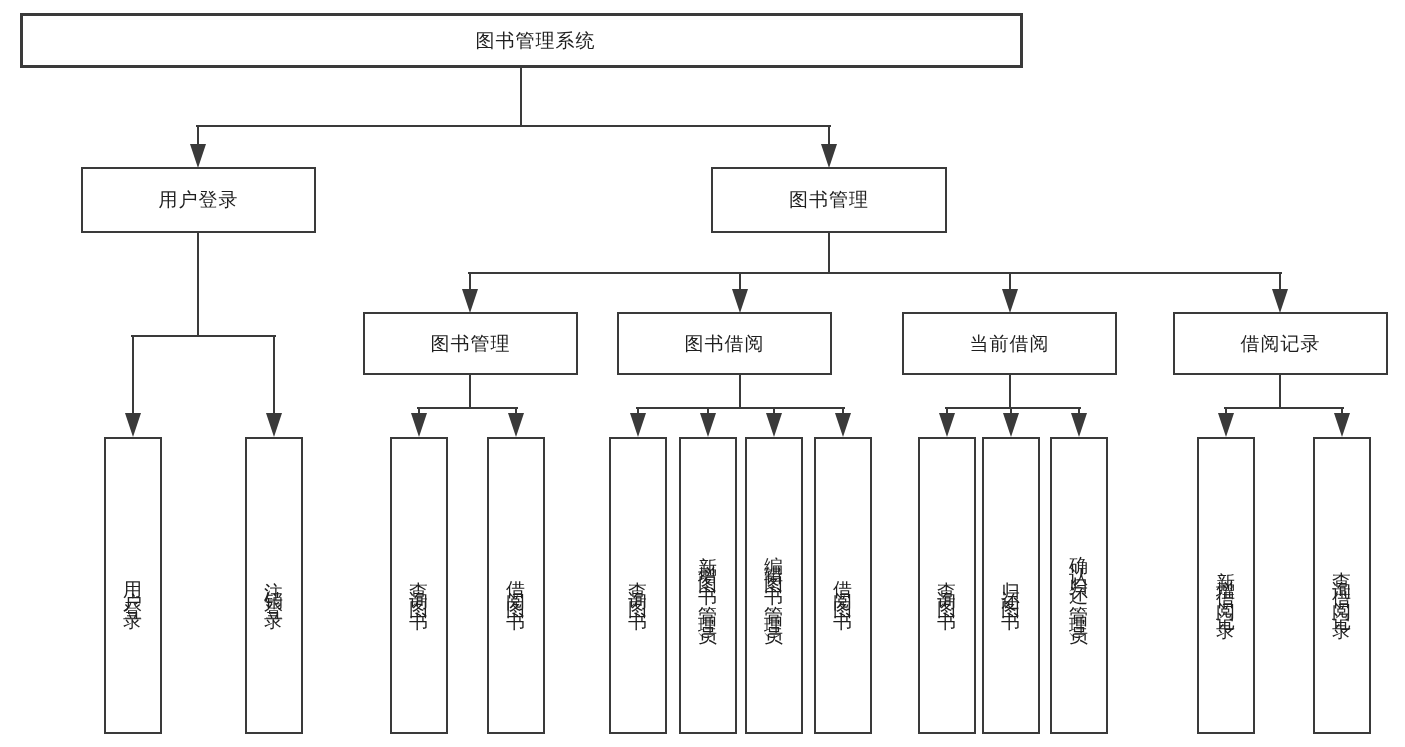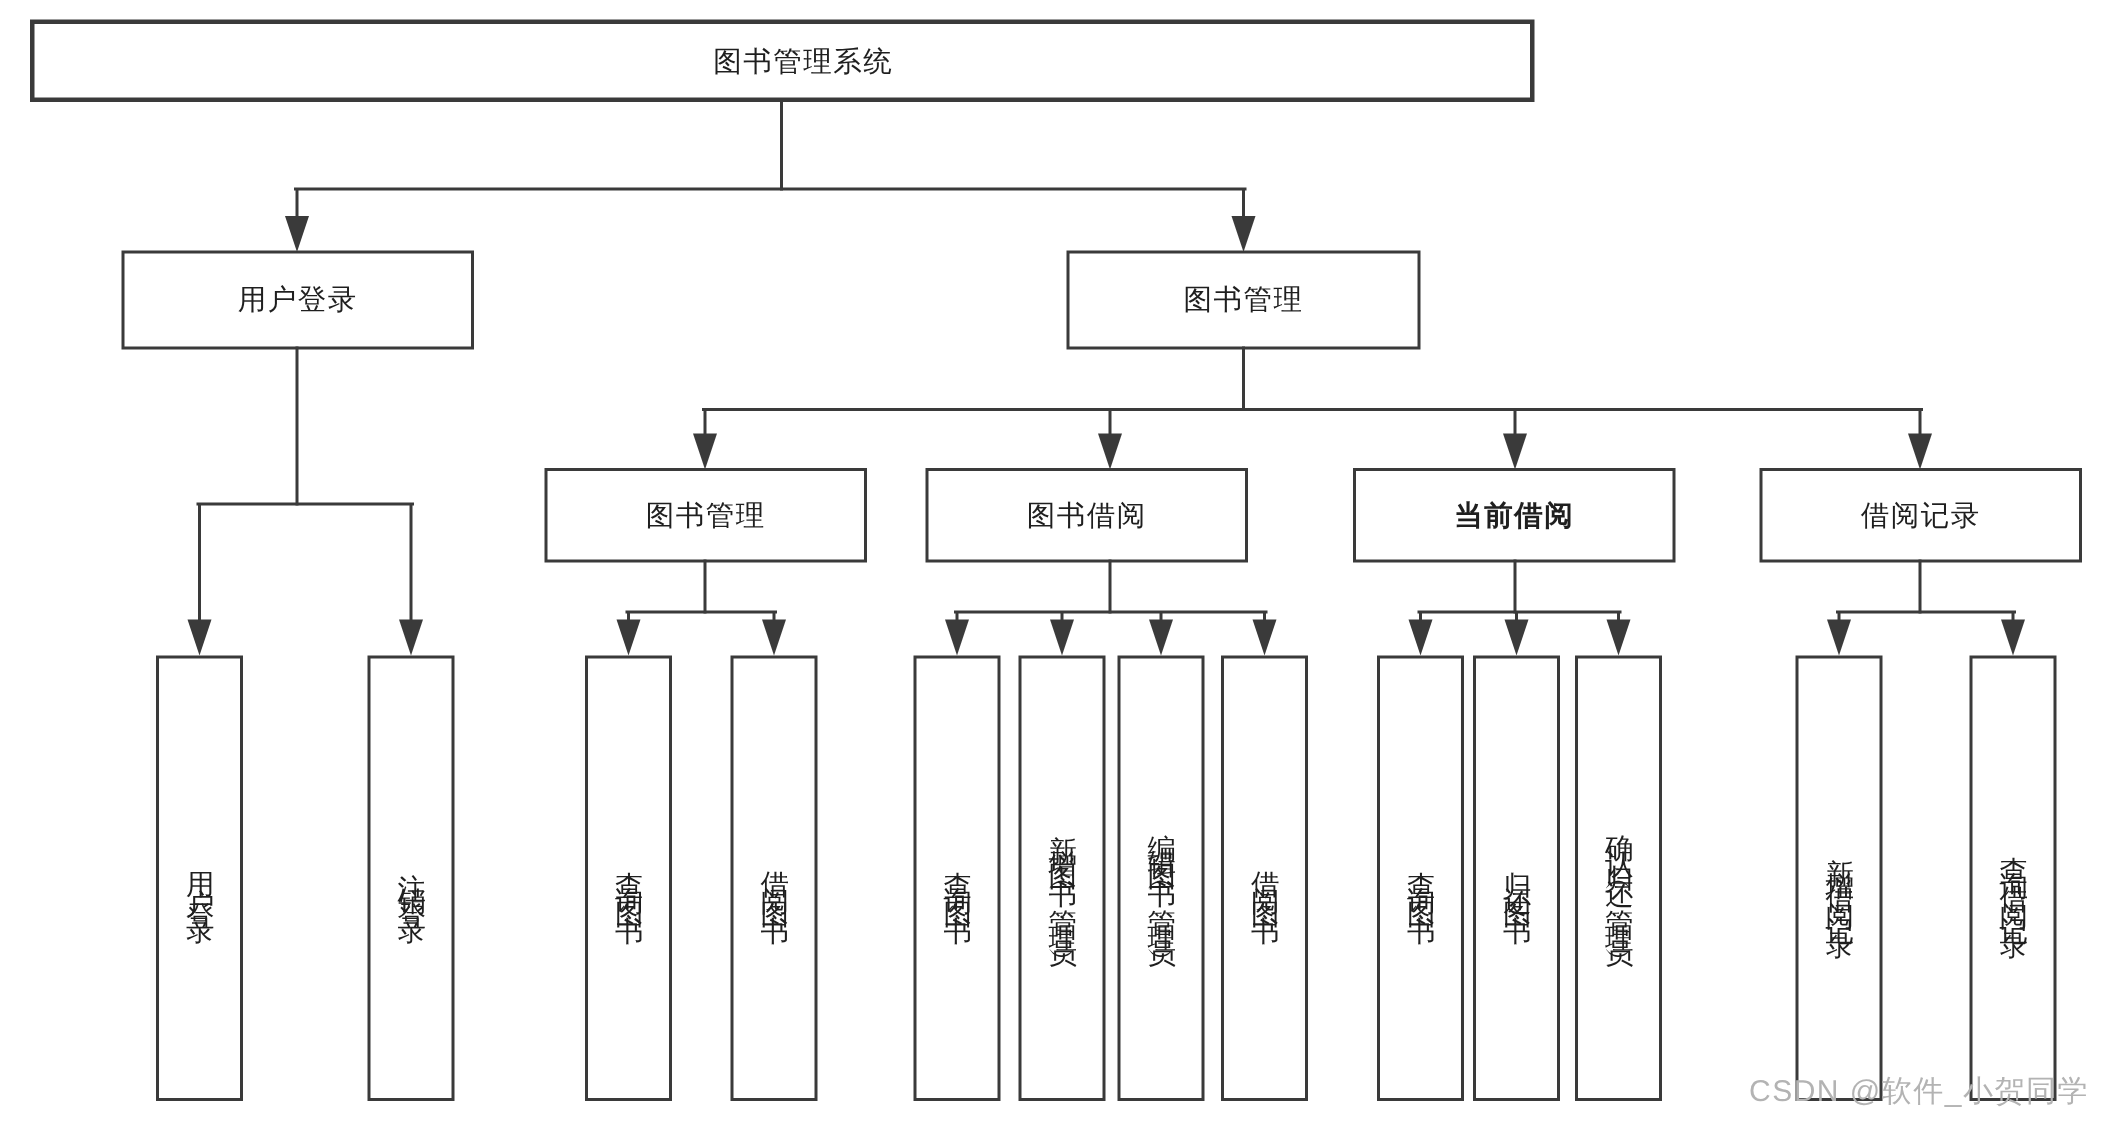--- a/index.html
+++ b/index.html
@@ -41,21 +41,21 @@
 
 <div class="canvas">
 
   <div class="box root" style="left:20px;top:13px;width:1003px;height:55px;">图书管理系统</div>
 
   <div class="box" style="left:81px;top:167px;width:235px;height:66px;">用户登录</div>
   <div class="box" style="left:711px;top:167px;width:236px;height:66px;">图书管理</div>
 
   <div class="box node3" style="left:363px;">图书管理</div>
   <div class="box node3" style="left:617px;">图书借阅</div>
-  <div class="box node3" style="left:902px;font-weight:bold;">当前借阅</div>
+  <div class="box node3" style="left:902px;">当前借阅</div>
   <div class="box node3" style="left:1173px;">借阅记录</div>
 
   <div class="box leaf" style="left:104px;">
     <span class="vtext">用户登录</span>
   </div>
   <div class="box leaf" style="left:245px;">
     <span class="vtext">注销登录</span>
   </div>
 
   <div class="box leaf" style="left:390px;">
@@ -143,14 +143,13 @@
       <div class="stem" style="left: 1010px; top: 408px; width: 2px; height: 7px;"></div>
       <div class="ahead" style="left: 1003px; top: 413px;"></div>
       <div class="stem" style="left: 1078px; top: 408px; width: 2px; height: 7px;"></div>
       <div class="ahead" style="left: 1071px; top: 413px;"></div>
       <div class="stem" style="left: 1225px; top: 408px; width: 2px; height: 7px;"></div>
       <div class="ahead" style="left: 1218px; top: 413px;"></div>
       <div class="stem" style="left: 1341px; top: 408px; width: 2px; height: 7px;"></div>
       <div class="ahead" style="left: 1334px; top: 413px;"></div>
     </div>
 
-  <div class="watermark">CSDN @软件_小贺同学</div>
 </div>
 
 </body></html>

